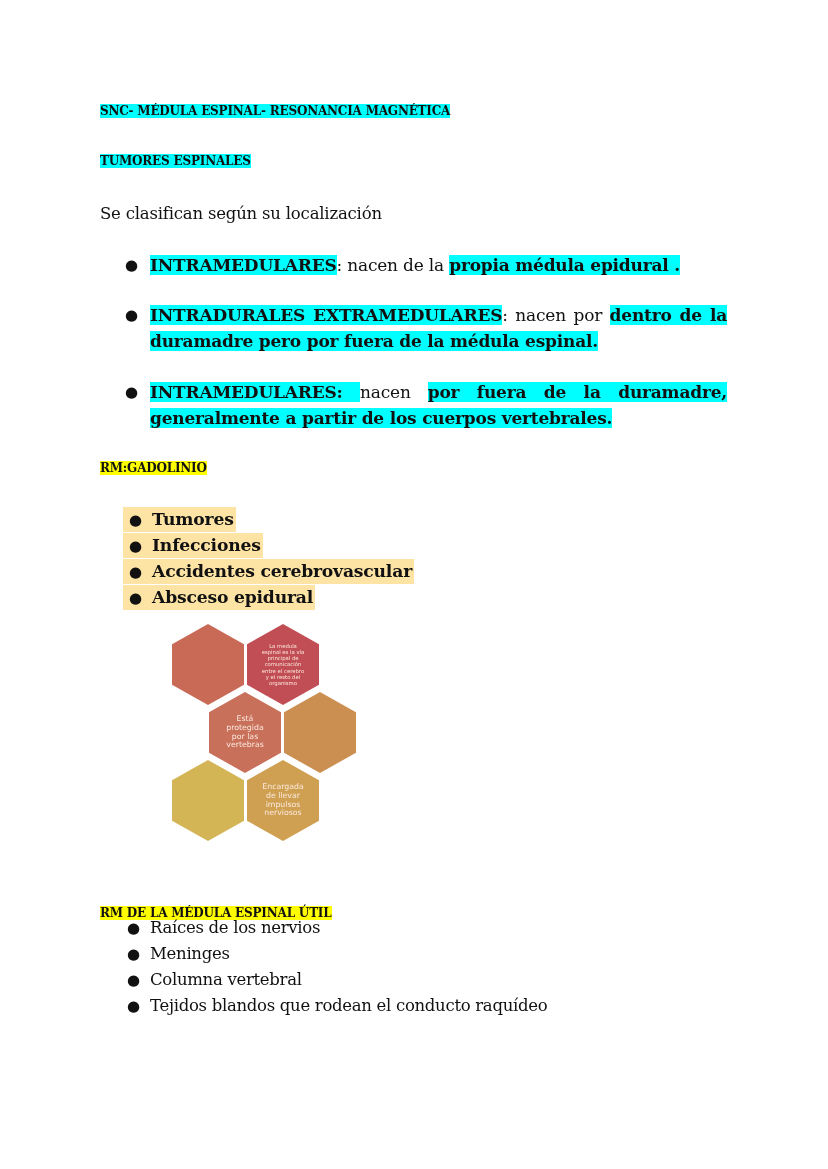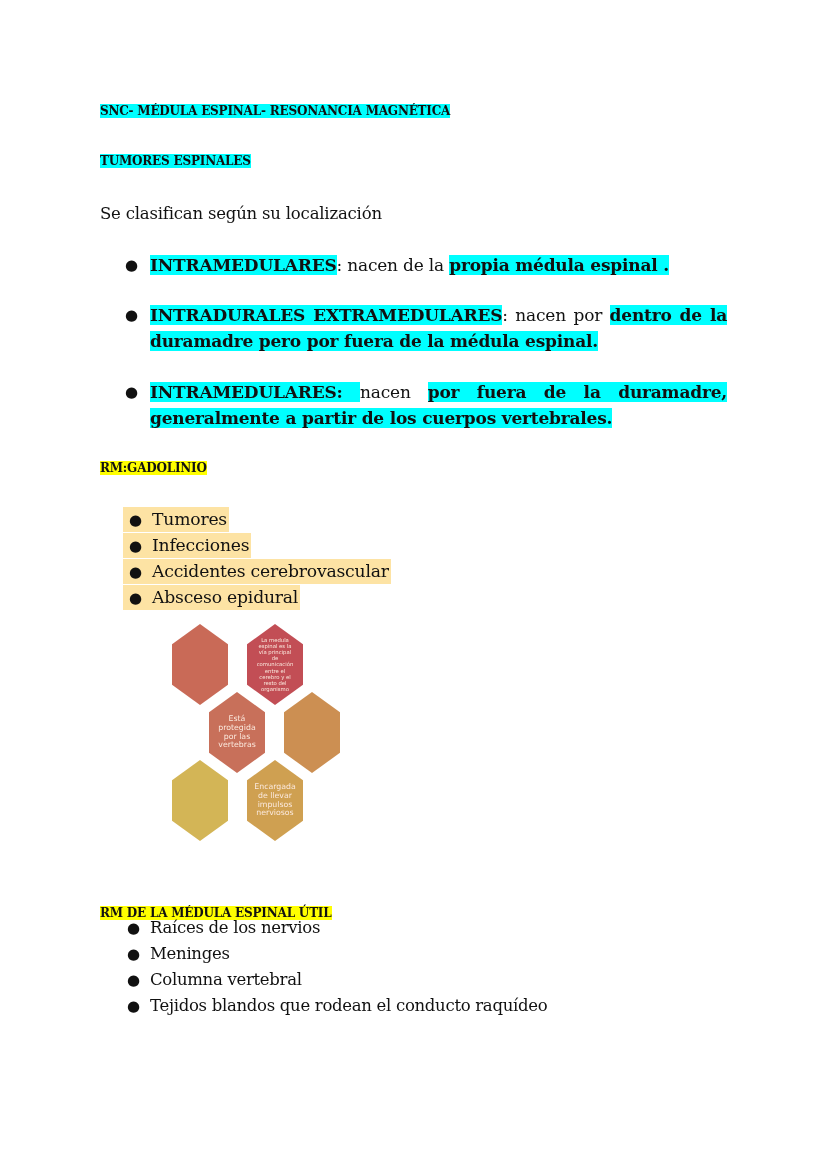--- a/index.html
+++ b/index.html
@@ -7,29 +7,29 @@
          font-family: "DejaVu Serif", "Liberation Serif", serif; color: #111; }
   .abs { position: absolute; }
   .hl-cyan { background: #00FFFF; }
   .hl-yellow { background: #FFFF00; }
   .b { font-weight: bold; }
   .heading { font-size: 12px; font-weight: bold; line-height: 25px; white-space: nowrap; letter-spacing: -0.2px; }
   .para { font-size: 16.5px; line-height: 25px; white-space: nowrap; letter-spacing: -0.2px; }
   .bullet-item { position: absolute; left: 100px; width: 627px; font-size: 17px; line-height: 26px; letter-spacing: -0.2px; }
   .bullet-item .dot { position: absolute; left: 25px; top: 0; width: 20px; font-size: 15px; }
   .bullet-item .txt { margin-left: 50px; text-align: justify; text-align-last: left; display: block; }
-  .olist { position: absolute; left: 123px; font-size: 17.2px; font-weight: normal; line-height: 26px; letter-spacing: -0.2px; }
+  .olist { position: absolute; left: 123px; font-size: 17.2px; font-weight: bold; line-height: 26px; letter-spacing: -0.2px; }
   .olist .row { display: block; height: 26px; }
   .olist .row span.wrap { background: #FDE3A4; padding: 0 2px 0 2px; display: inline-block; line-height: 24px; }
   .olist .dot { display: inline-block; width: 27px; text-indent: 4px; font-size: 15px; }
   .plist { position: absolute; left: 123px; font-size: 16.5px; line-height: 26px; letter-spacing: -0.3px; }
   .plist .row { display: block; height: 26px; white-space: nowrap; }
   .plist .dot { display: inline-block; width: 27px; text-indent: 4px; font-size: 15px; }
   .hex-wrap { position: absolute; }
-  .hex { position: absolute; width: 56px; height: 81px;
+  .hex { position: absolute; width: 72px; height: 81px;
          clip-path: polygon(50% 0%, 100% 25%, 100% 75%, 50% 100%, 0% 75%, 0% 25%);
          display: flex; align-items: center; justify-content: center; text-align: center;
          font-family: "DejaVu Sans", "Liberation Sans", sans-serif; color: #fbe9de; }
   .hex .htext { display: block; line-height: 1.15; }
 </style>
 </head>
 <body>
 
 <div class="abs heading" style="left:100px; top:99px;">
   <span class="hl-cyan">SNC- MÉDULA ESPINAL- RESONANCIA MAGNÉTICA</span>
@@ -37,21 +37,21 @@
 
 <div class="abs heading" style="left:100px; top:149px;">
   <span class="hl-cyan">TUMORES ESPINALES</span>
 </div>
 
 <div class="abs para" style="left:100px; top:201px;">Se clasifican según su localización</div>
 
 <div class="bullet-item" style="top:252px;">
   <span class="dot">●</span>
   <span class="txt" style="white-space:nowrap;">
-    <span class="hl-cyan b">INTRAMEDULARES</span><span>:</span><span> nacen de la </span><span class="hl-cyan b">propia médula espinal .</span>
+    <span class="hl-cyan b">INTRAMEDULARES</span><span>:</span><span> nacen de la </span><span class="hl-cyan b">propia médula epidural .</span>
   </span>
 </div>
 
 <div class="bullet-item" style="top:302px;">
   <span class="dot">●</span>
   <span class="txt">
     <span class="hl-cyan b">INTRADURALES EXTRAMEDULARES</span><span>:</span><span> nacen por </span><span class="hl-cyan b">dentro de la duramadre pero por fuera de la médula espinal.</span>
   </span>
 </div>
 

